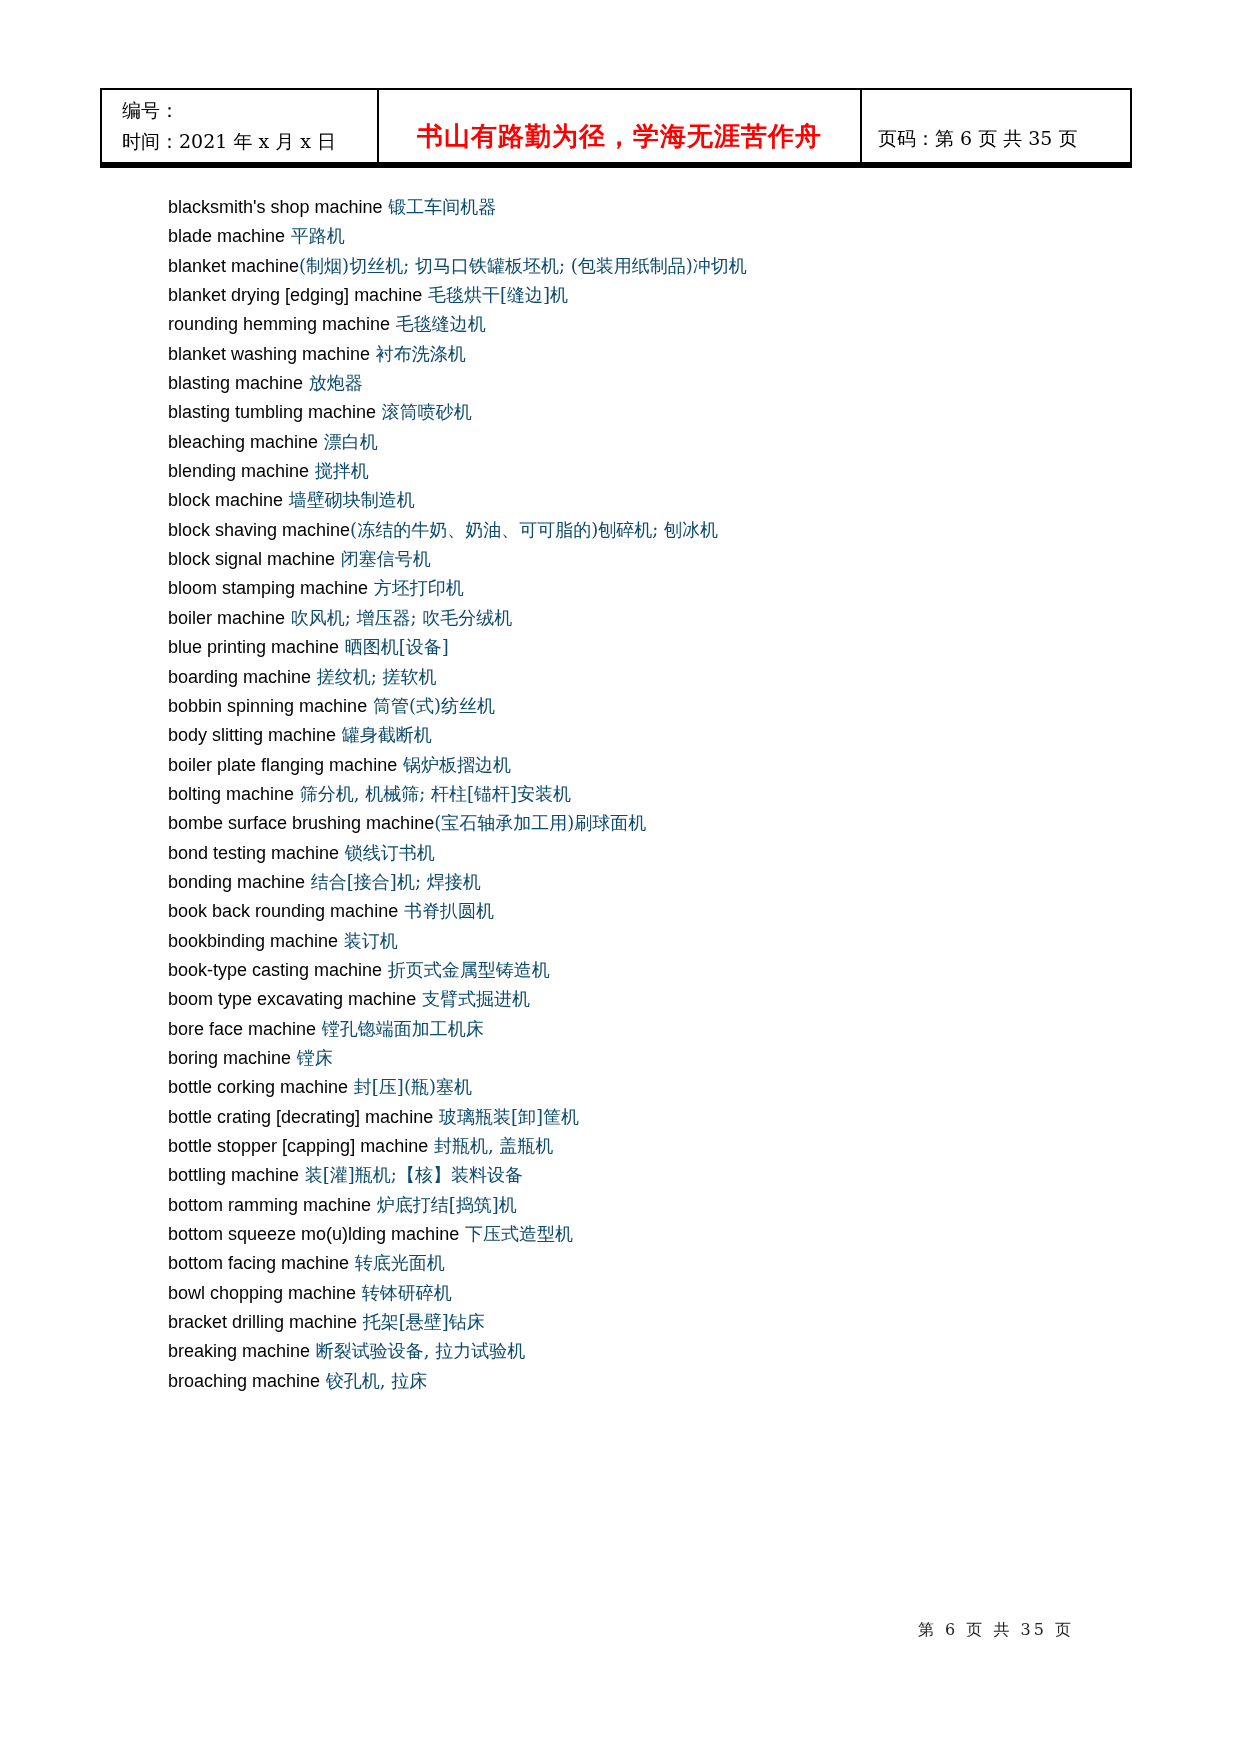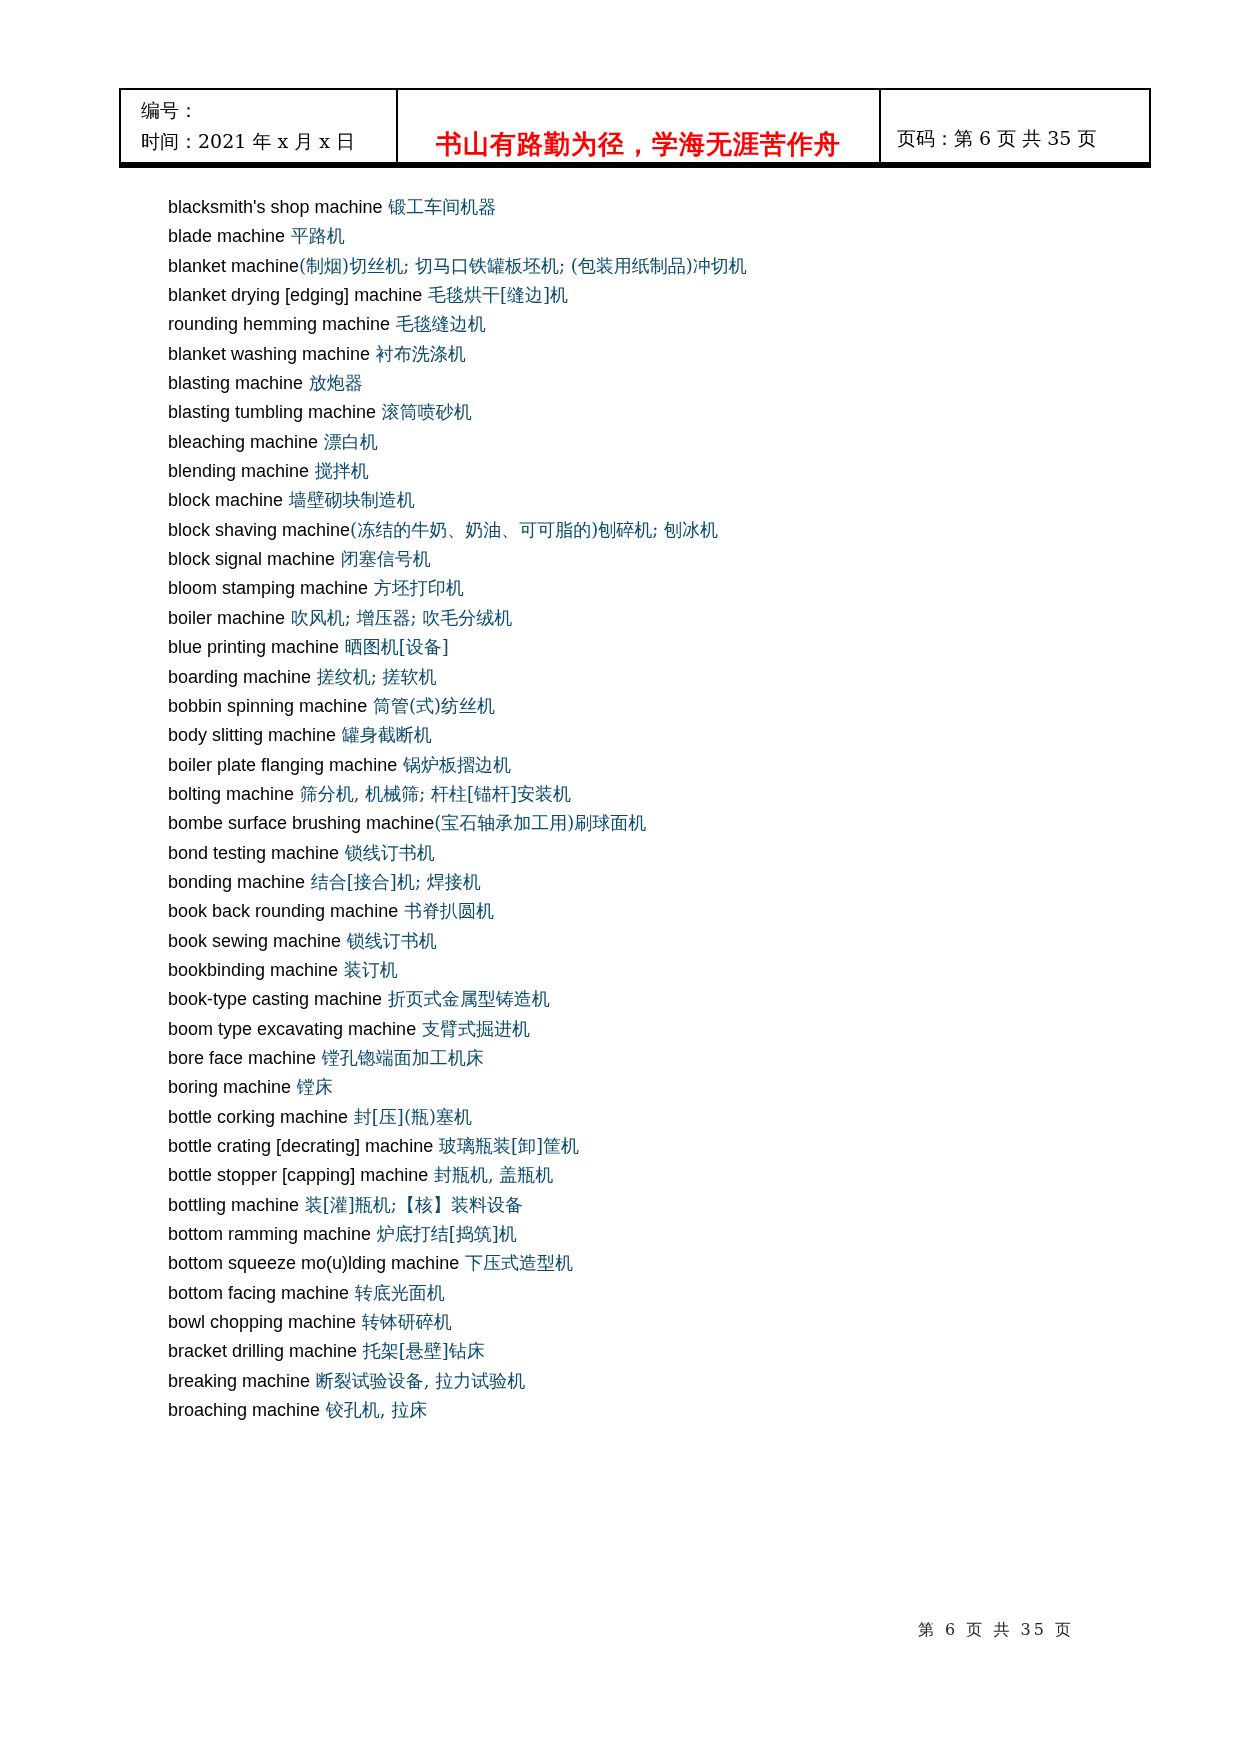--- a/index.html
+++ b/index.html
@@ -15,36 +15,36 @@
   .header{
     position:absolute;
     left:100px;top:88px;
     width:1028px;height:72px;
     border-top:2px solid #000;
     border-bottom:6px solid #000;
     border-left:2px solid #000;
     border-right:2px solid #000;
     display:flex;
     box-sizing:content-box;
-    margin-left:19px;
   }
   .cell{box-sizing:border-box;}
   .cell.left{
     width:275px;
     padding:5px 0 0 20px;
     font-size:19px;
     line-height:31px;
     font-family:"DejaVu Serif",serif;
   }
   .cell.mid{
     width:483px;
     border-left:2px solid #000;
     display:flex;
     align-items:flex-end;
     justify-content:center;
+    padding-bottom:8px;
   }
   .motto{
     font-size:26px;
     font-weight:bold;
     letter-spacing:1px;
     font-family:"DejaVu Serif",serif;
     white-space:nowrap;
   }
   .cell.right{
     width:270px;
@@ -149,21 +149,20 @@
   <div class="row"><span class="en">bolting machine</span><span class="zh"> 筛分机, 机械筛; 杆柱[锚杆]安装机</span></div>
 
   <div class="row"><span class="en">bombe surface brushing machine</span><span class="zh">(宝石轴承加工用)刷球面机</span></div>
 
   <div class="row"><span class="en">bond testing machine</span><span class="zh"> 锁线订书机</span></div>
 
   <div class="row"><span class="en">bonding machine</span><span class="zh"> 结合[接合]机; 焊接机</span></div>
 
   <div class="row"><span class="en">book back rounding machine</span><span class="zh"> 书脊扒圆机</span></div>
 
-  <div class="row"><span class="en">book sewing machine</span><span class="zh"> 锁线订书机</span></div>
 
   <div class="row"><span class="en">bookbinding machine</span><span class="zh"> 装订机</span></div>
 
   <div class="row"><span class="en">book-type casting machine</span><span class="zh"> 折页式金属型铸造机</span></div>
 
   <div class="row"><span class="en">boom type excavating machine</span><span class="zh"> 支臂式掘进机</span></div>
 
   <div class="row"><span class="en">bore face machine</span><span class="zh"> 镗孔锪端面加工机床</span></div>
 
   <div class="row"><span class="en">boring machine</span><span class="zh"> 镗床</span></div>

